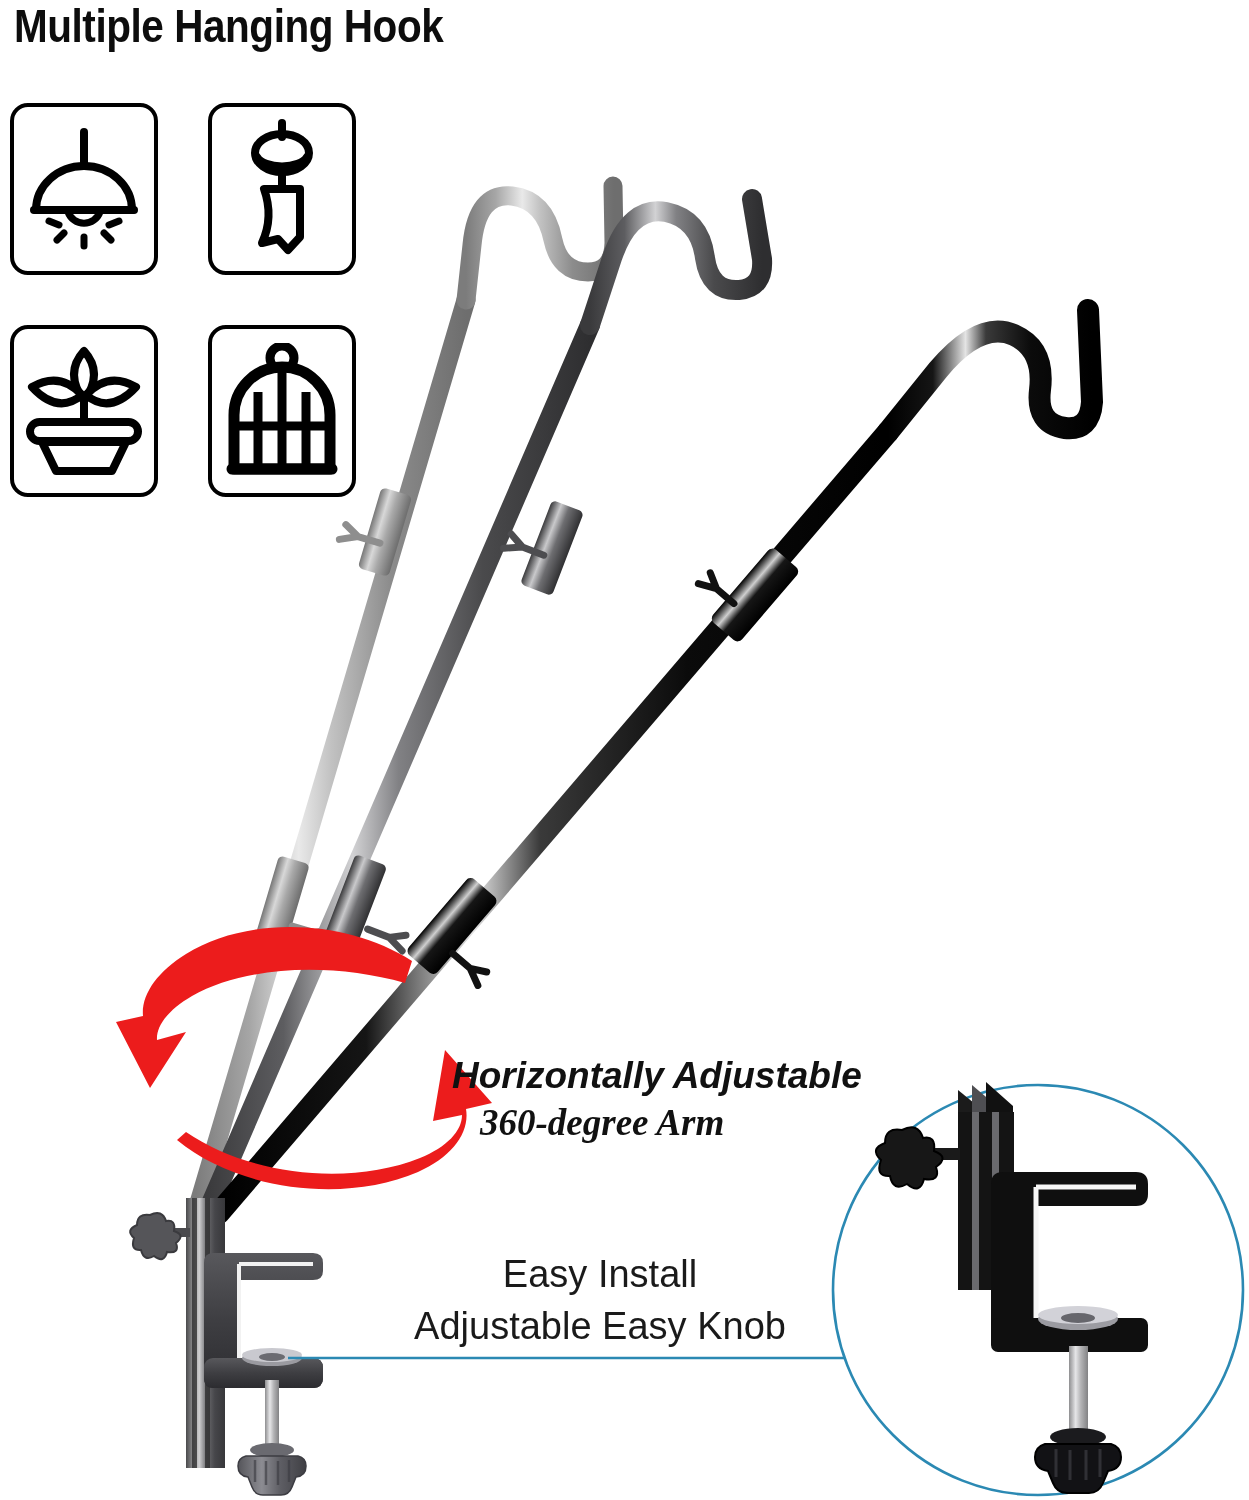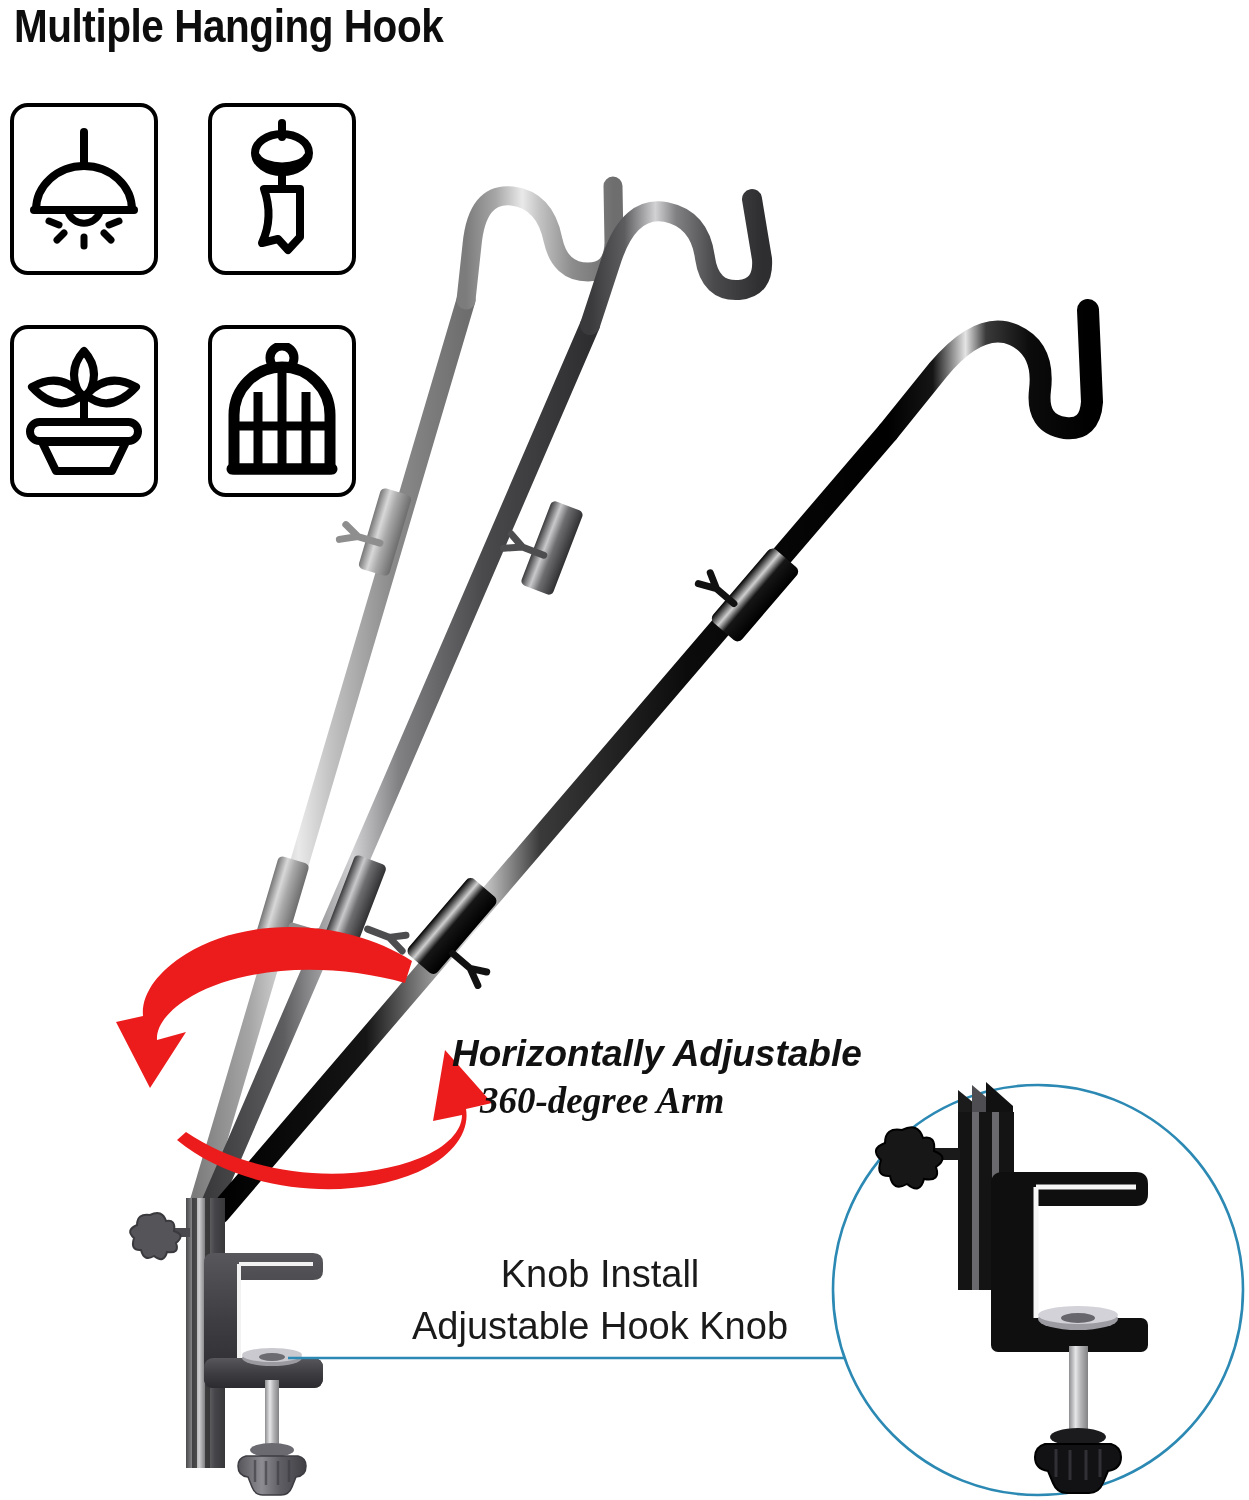--- a/index.html
+++ b/index.html
@@ -35,21 +35,21 @@
   }
   .icon-box svg{position:absolute;left:50%;top:50%;transform:translate(-50%,-50%);}
   #box-lamp  {left:10px; top:103px;}
   #box-chime {left:208px;top:103px;}
   #box-plant {left:10px; top:325px;}
   #box-cage  {left:208px;top:325px;}
 
   
   .cap-360{
     position:absolute;
-    left:452px;top:1030px;
+    left:452px;top:1052px;
     width:520px;
     font-family:"Liberation Sans", sans-serif;
     font-style:italic;font-weight:700;
     font-size:37px;line-height:47px;
     color:#111;
     text-align:left;
   }
   .cap-360 .l2{display:block;padding-left:28px;font-family:Liberation Serif, serif;}
 
   .cap-install{
@@ -378,17 +378,17 @@
       </g>
     </svg>
   </div>
 
   <div class="cap-360">
     <span>Horizontally Adjustable</span>
     <span class="l2">360-degree Arm</span>
   </div>
 
   <div class="cap-install">
-    <span>Knob Install</span><br>
-    <span>Adjustable Hook Knob</span>
+    <span>Easy Install</span><br>
+    <span>Adjustable Easy Knob</span>
   </div>
 
 </div>
 
 </body></html>

